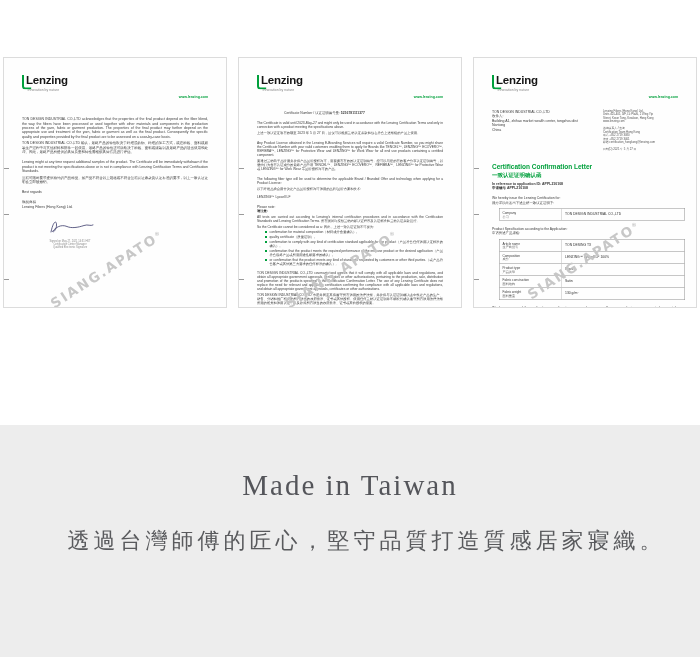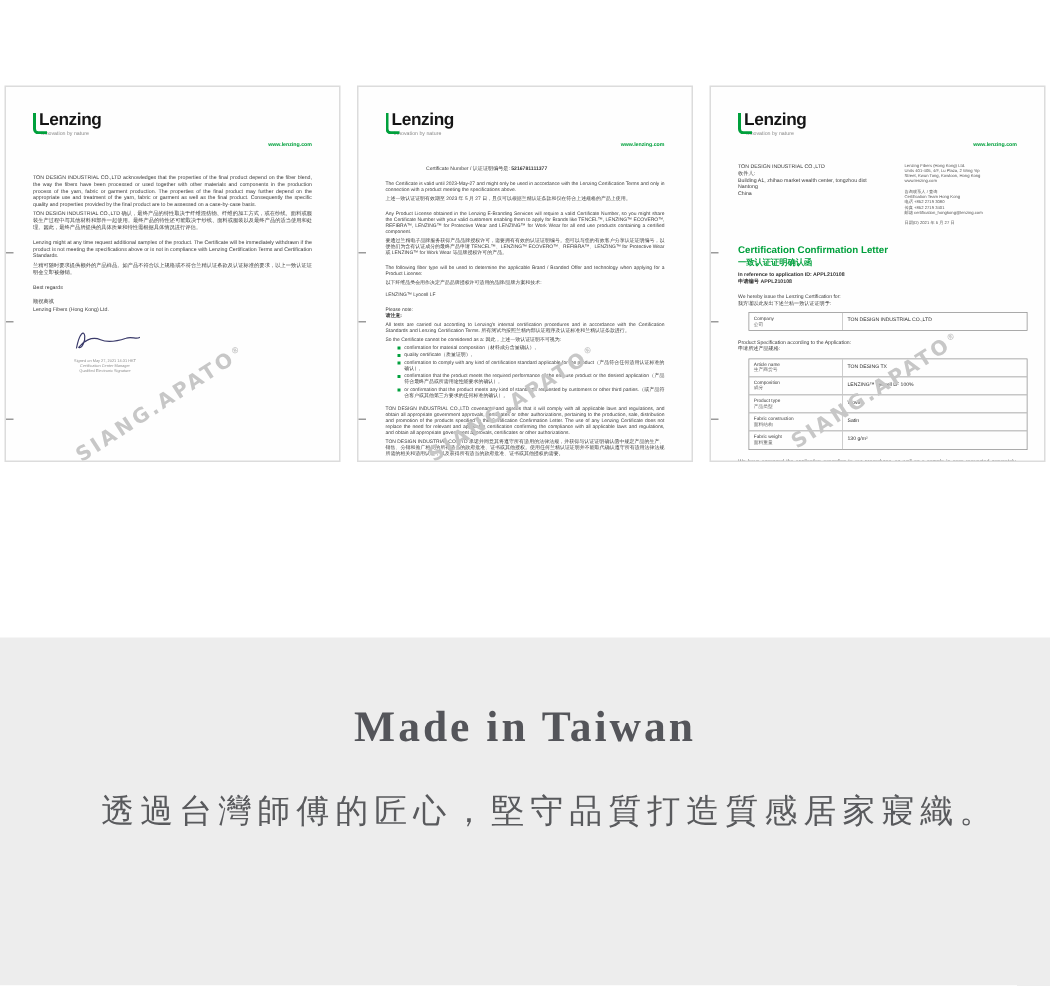--- a/index.html
+++ b/index.html
@@ -60,21 +60,21 @@
   .sig-block{margin:16px 0 0 36px;}
   .sig-lines{font-size:5.2px;line-height:6.4px;color:#8d8d8d;text-align:center;width:120px;}
   
   .wm{position:absolute;left:96px;top:478px;transform:rotate(-33deg);transform-origin:0 50%;
     font-size:27px;font-weight:bold;letter-spacing:4px;color:#c7c7c7;white-space:nowrap;
     font-family:"DejaVu Sans",sans-serif;}
   .wm sup{font-size:11px;letter-spacing:0;}
   .pageno{position:absolute;right:40px;bottom:32px;font-size:6.5px;color:#555;}
   
   .made{position:absolute;top:425px;left:0;width:700px;height:232px;background:#ededed;text-align:center;}
-  .made-title{font-family:"Liberation Serif","DejaVu Serif",serif;font-weight:700;
+  .made-title{font-family:"Liberation Serif","DejaVu Serif",serif;font-weight:400;
     font-size:29px;color:#54555a;letter-spacing:2px;margin:0;padding-top:44px;}
   .made-line{font-size:22px;color:#595a5d;letter-spacing:4px;margin:30px 0 0;}
   .made-line.l2{margin-top:24px;margin-left:33px;}
 </style>
 </head>
 <body>
 
 <div class="docs-row">
 
   <article class="doc doc1">

